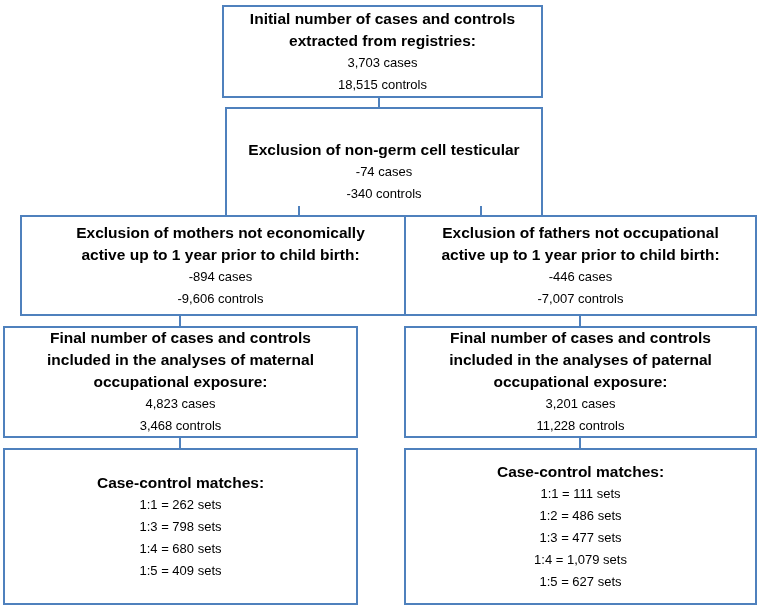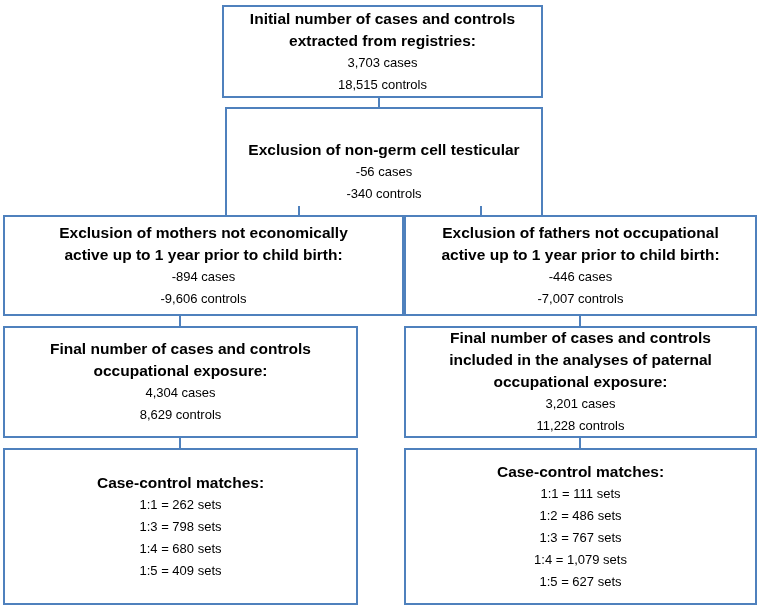--- a/index.html
+++ b/index.html
@@ -41,21 +41,21 @@
     white-space: nowrap;
   }
   .conn {
     position: absolute;
     width: 2px;
     background: var(--border-color, #4f81bd);
   }
 
   #box-initial            { left: 222px; top: 5px;   width: 321px; height: 93px;  }
   #box-exclusion-ngct     { left: 225px; top: 107px; width: 318px; height: 130px; }
-  #box-exclusion-mothers  { left: 3px;   top: 215px; width: 401px; height: 101px; }
+  #box-exclusion-mothers  { left: 20px;   top: 215px; width: 401px; height: 101px; }
   #box-exclusion-fathers  { left: 404px; top: 215px; width: 353px; height: 101px; }
   #box-final-maternal     { left: 3px;   top: 326px; width: 355px; height: 112px; }
   #box-final-paternal     { left: 404px; top: 326px; width: 353px; height: 112px; }
   #box-matches-maternal   { left: 3px;   top: 448px; width: 355px; height: 157px; }
   #box-matches-paternal   { left: 404px; top: 448px; width: 353px; height: 157px; }
 
   #conn-initial-ngct      { left: 378px; top: 96px;  height: 11px; }
   #conn-ngct-mothers      { left: 298px; top: 206px; height: 9px;  }
   #conn-ngct-fathers      { left: 480px; top: 206px; height: 9px;  }
   #conn-mothers-final     { left: 179px; top: 314px; height: 12px; }
@@ -70,43 +70,44 @@
 
   <div class="box" id="box-initial">
     <div class="t">Initial number of cases and controls</div>
     <div class="t">extracted from registries:</div>
     <div class="v">3,703 cases</div>
     <div class="v">18,515 controls</div>
   </div>
 
   <div class="box" id="box-exclusion-ngct">
     <div class="t">Exclusion of non-germ cell testicular</div>
-    <div class="v">-56 cases</div>
+    <div class="v">-74 cases</div>
     <div class="v">-340 controls</div>
   </div>
 
   <div class="box" id="box-exclusion-mothers">
     <div class="t">Exclusion of mothers not economically</div>
     <div class="t">active up to 1 year prior to child birth:</div>
     <div class="v">-894 cases</div>
     <div class="v">-9,606 controls</div>
   </div>
 
   <div class="box" id="box-exclusion-fathers">
     <div class="t">Exclusion of fathers not occupational</div>
     <div class="t">active up to 1 year prior to child birth:</div>
     <div class="v">-446 cases</div>
     <div class="v">-7,007 controls</div>
   </div>
 
   <div class="box" id="box-final-maternal">
     <div class="t">Final number of cases and controls</div>
+    <div class="t">included in the analyses of maternal</div>
     <div class="t">occupational exposure:</div>
-    <div class="v">4,304 cases</div>
-    <div class="v">8,629 controls</div>
+    <div class="v">4,823 cases</div>
+    <div class="v">3,468 controls</div>
   </div>
 
   <div class="box" id="box-final-paternal">
     <div class="t">Final number of cases and controls</div>
     <div class="t">included in the analyses of paternal</div>
     <div class="t">occupational exposure:</div>
     <div class="v">3,201 cases</div>
     <div class="v">11,228 controls</div>
   </div>
 
@@ -115,21 +116,21 @@
     <div class="v">1:1 = 262 sets</div>
     <div class="v">1:3 = 798 sets</div>
     <div class="v">1:4 = 680 sets</div>
     <div class="v">1:5 = 409 sets</div>
   </div>
 
   <div class="box" id="box-matches-paternal">
     <div class="t">Case-control matches:</div>
     <div class="v">1:1 = 111 sets</div>
     <div class="v">1:2 = 486 sets</div>
-    <div class="v">1:3 = 767 sets</div>
+    <div class="v">1:3 = 477 sets</div>
     <div class="v">1:4 = 1,079 sets</div>
     <div class="v">1:5 = 627 sets</div>
   </div>
 
   <div class="conn" id="conn-initial-ngct"></div>
   <div class="conn" id="conn-ngct-mothers"></div>
   <div class="conn" id="conn-ngct-fathers"></div>
   <div class="conn" id="conn-mothers-final"></div>
   <div class="conn" id="conn-fathers-final"></div>
   <div class="conn" id="conn-final-matches-l"></div>

